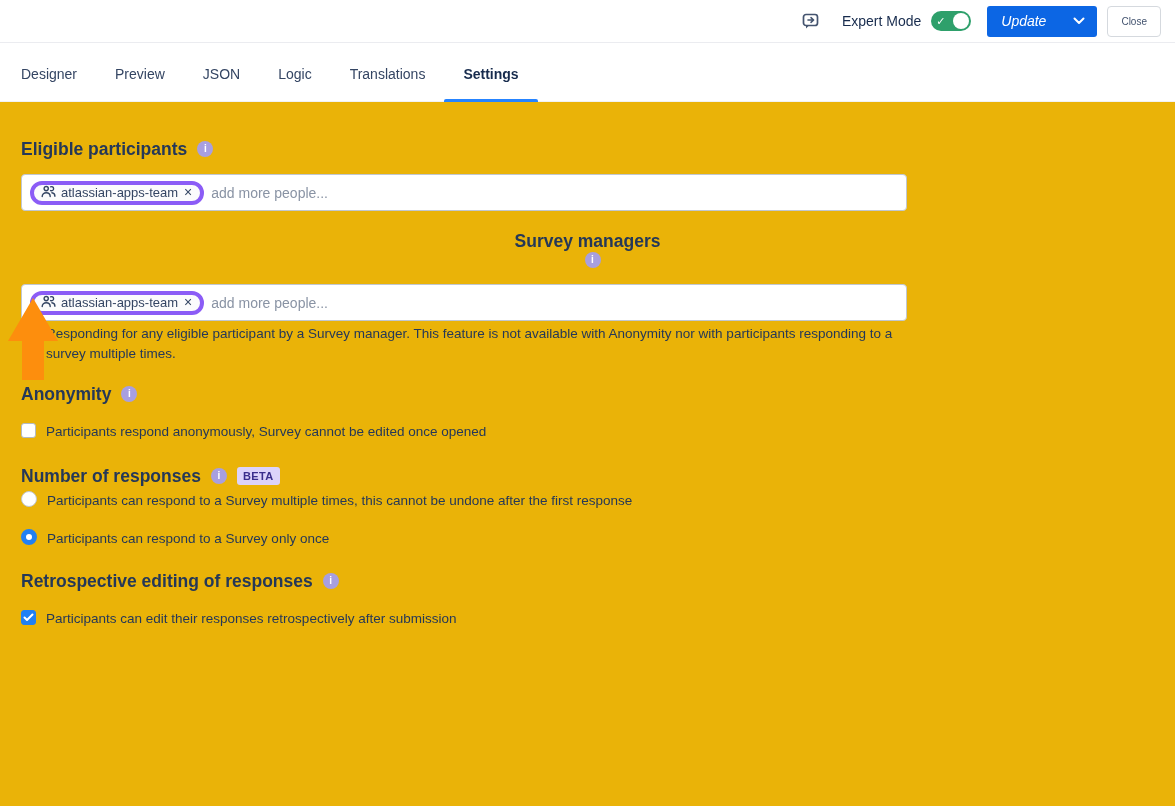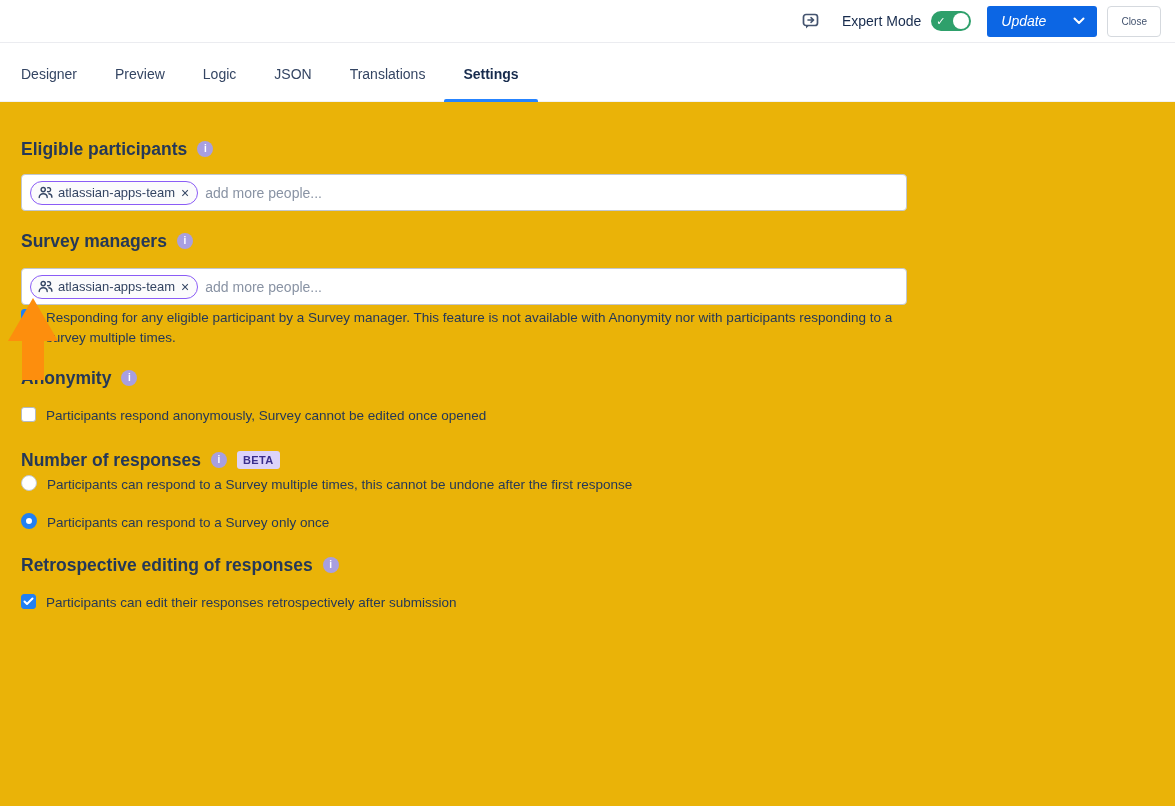--- a/index.html
+++ b/index.html
@@ -25,38 +25,38 @@
   .tab.active { font-weight:bold; color:#172B4D; }
   .tab.active::after { content:""; position:absolute; left:0; right:0; bottom:-1px; height:3px; background:#2684FF; border-radius:2px 2px 0 0; }
 
   
   .content { padding:20px 21px 0; position:relative; }
   h2.sec-title { font-size:17.5px; font-weight:600; color:#253858; line-height:22px; display:flex; align-items:center; }
   .info-dot { width:16px; height:16px; border-radius:50%; background:#A89FE0; color:#fff; font-size:10px; font-weight:bold; display:inline-flex; align-items:center; justify-content:center; margin-left:10px; font-style:normal; cursor:pointer; }
   .beta-badge { margin-left:10px; background:#DCD3FA; color:#3A2E8C; font-size:11px; font-weight:bold; letter-spacing:.4px; padding:2px 6px; border-radius:3px; line-height:14px; }
 
   .people-input { margin-top:14px; width:886px; height:37px; border:1px solid #C1C7D0; border-radius:4px; background:#fff; display:flex; align-items:center; padding:0 8px; cursor:text; }
-  .tag-pill { display:inline-flex; align-items:center; height:24px; padding:0 8px 0 7px; border:1px solid #8b5cf6; background:#FBFBFC; border-radius:12px; font-size:13px; color:#344563; white-space:nowrap; }
+  .tag-pill { display:inline-flex; align-items:flex-start; height:24px; padding:0 8px 0 7px; border:4px solid #8b5cf6; background:#FBFBFC; border-radius:12px; font-size:13px; color:#344563; white-space:nowrap; }
   .tag-pill .g-icon { margin-right:5px; display:inline-flex; }
   .tag-pill .x { margin-left:6px; font-size:14px; color:#344563; cursor:pointer; line-height:1; }
   .ph { margin-left:7px; font-size:14px; color:#8993A4; }
 
   .opt-row { display:flex; margin-top:17px; align-items:flex-start; }
   .opt-row .opt-label { font-size:13.5px; color:#253858; line-height:1.45; max-width:852px; margin-left:10px; }
   .checkbox { flex:0 0 auto; width:15px; height:15px; border-radius:3px; border:1px solid #B3BAC5; background:#fff; margin-top:1px; cursor:pointer; display:flex; align-items:center; justify-content:center; }
   .checkbox.checked { background:#2180F3; border-color:#2180F3; }
   .checkbox.checked svg { display:block; }
   .checkbox svg { display:none; }
   .radio { flex:0 0 auto; width:16px; height:16px; border-radius:50%; border:1.5px solid #C1C7D0; background:#fff; margin-top:0; cursor:pointer; }
   .radio.checked { border:5px solid #2180F3; }
 
   
   #sec-eligible-title { margin-top:16px; }
   #input-eligible { margin-top:14px; }
-  #sec-managers-title { margin-top:19px; }
+  #sec-managers-title { margin-top:19px;flex-direction:column; }
   #input-managers { margin-top:16px; }
   #row-proxy { margin-top:3px; }
   #sec-anon-title { margin-top:20px; }
   #row-anon { margin-top:17px; }
   #sec-num-title { margin-top:23px; }
   #row-once { margin-top:19px; }
   #row-multi { margin-top:4px; }
   #sec-retro-title { margin-top:21px; }
   #row-retro { margin-top:17px; }
 
@@ -89,22 +89,22 @@
           <path d="M1.5 1.5 L6 6 L10.5 1.5" stroke="#fff" stroke-width="2" fill="none" stroke-linecap="round" stroke-linejoin="round"></path>
         </svg>
       </span>
     </div>
     <button class="btn-close">Close</button>
   </div>
 
   <div class="tabbar">
     <div class="tab">Designer</div>
     <div class="tab">Preview</div>
+    <div class="tab">JSON</div>
     <div class="tab">Logic</div>
-    <div class="tab">JSON</div>
     <div class="tab">Translations</div>
     <div class="tab active">Settings</div>
   </div>
 
   <div class="content">
 
     <h2 class="sec-title" id="sec-eligible-title">
       <span>Eligible participants</span>
       <span class="info-dot">i</span>
     </h2>

